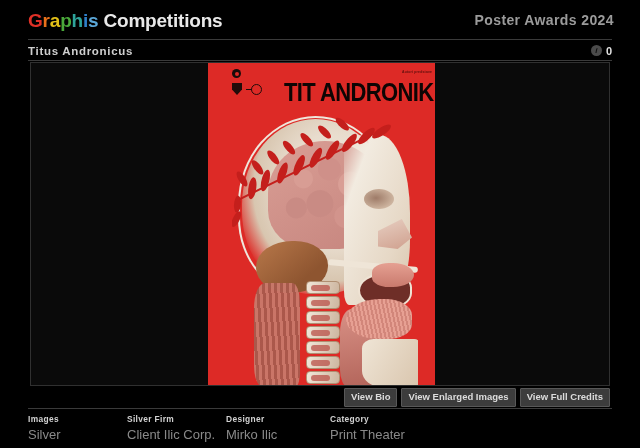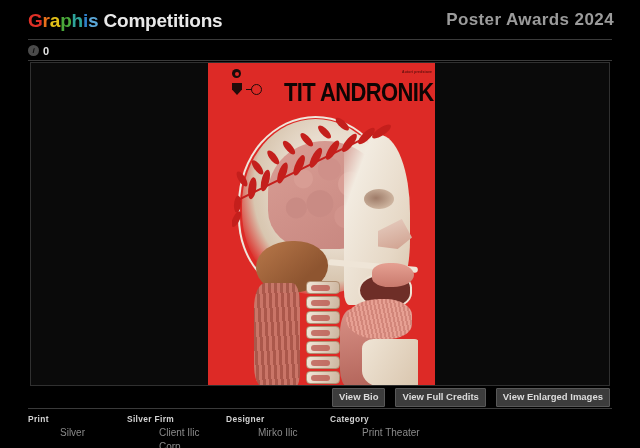--- a/index.html
+++ b/index.html
@@ -24,21 +24,21 @@
   .brand .g  { color:#e03127; }
   .brand .r  { color:#e8701a; }
   .brand .a  { color:#e3c018; }
   .brand .p  { color:#4aa83a; }
   .brand .h  { color:#2ea39a; }
   .brand .i  { color:#2f7fc8; }
   .brand .s  { color:#5ba7d8; }
   .brand .comp { color:#e9e9e9; margin-left:5px; }
   .awards-title {
     margin-right:26px; color:#9b9b9b;
-    font-size:17px; font-weight:bold; letter-spacing:0.4px;
+    font-size:14px; font-weight:bold; letter-spacing:0.4px;
   }
 
   
   .rule {
     position:absolute; left:28px; width:584px; height:1px; background:#3a3a3a;
   }
   .rule.top { top:39px; }
   .rule.bottom { top:60px; }
 
   .subbar {
@@ -242,57 +242,58 @@
   .leaf {
     position:absolute; width:22px; height:8px; background:#c41f1c;
     border-radius:60% 40% 60% 40%;
     transform-origin:left center;
   }
   .leaf.sm { width:17px; height:7px; }
 
   
   .btn-row {
     position:absolute; right:30px; top:388px;
-    display:flex; gap:10px;
+    display:flex; gap:4px;
   }
   .btn {
     background:#3c3c3c; color:#dcdcdc;
     border:1px solid #585858;
     font-size:9.5px; font-weight:bold;
     padding:3px 6px 4px 6px; line-height:1;
     border-radius:1px; white-space:nowrap;
     font-family:"Liberation Sans", sans-serif;
   }
 
   
   .meta-rule { position:absolute; left:28px; top:408px; width:584px; height:1px; background:#3a3a3a; }
   .meta {
     position:absolute; left:28px; top:414px; width:590px;
     display:flex;
   }
   .meta-col { width:99px; padding-right:8px; }
   .meta-col:nth-child(3){ width:104px; }
   .meta-label { color:#d2d2d2; font-size:8.4px; font-weight:bold; letter-spacing:0.35px; margin-bottom:2px; }
-  .meta-value { color:#8a8a8a; font-size:10px; line-height:1.35;margin-left:32px; }
+  .meta-value { color:#8a8a8a; font-size:13px; line-height:1.35; }
 </style>
 </head>
 <body>
 
 <div class="page">
 
   <div class="header">
     <div class="brand">
       <span class="g">G</span><span class="r">r</span><span class="a">a</span><span class="p">p</span><span class="h">h</span><span class="i">i</span><span class="s">s</span><span class="comp">Competitions</span>
     </div>
     <div class="awards-title">Poster Awards 2024</div>
   </div>
 
   <div class="rule top"></div>
 
   <div class="subbar">
+    <div class="work-title">Titus Andronicus</div>
     <div class="counter">
       <span class="info-icon">i</span>
       <span class="count-num">0</span>
     </div>
   </div>
 
   <div class="rule bottom"></div>
 
   <div class="viewer">
 
@@ -386,29 +387,29 @@
           <div class="leaf sm" style="left:4px;  top:96px;  transform:rotate(-80deg);"></div>
           <div class="leaf sm" style="left:0px;  top:110px; transform:rotate(-60deg);"></div>
         </div>
       </div>
 
     </div>
   </div>
 
   <div class="btn-row">
     <button class="btn">View Bio</button>
+    <button class="btn">View Enlarged Images</button>
     <button class="btn">View Full Credits</button>
-    <button class="btn">View Enlarged Images</button>
   </div>
 
   <div class="meta-rule"></div>
 
   <div class="meta">
     <div class="meta-col">
-      <div class="meta-label">Print</div>
+      <div class="meta-label">Images</div>
       <div class="meta-value">Silver</div>
     </div>
     <div class="meta-col">
       <div class="meta-label">Silver Firm</div>
       <div class="meta-value">Client Ilic Corp.</div>
     </div>
     <div class="meta-col">
       <div class="meta-label">Designer</div>
       <div class="meta-value">Mirko Ilic</div>
     </div>

